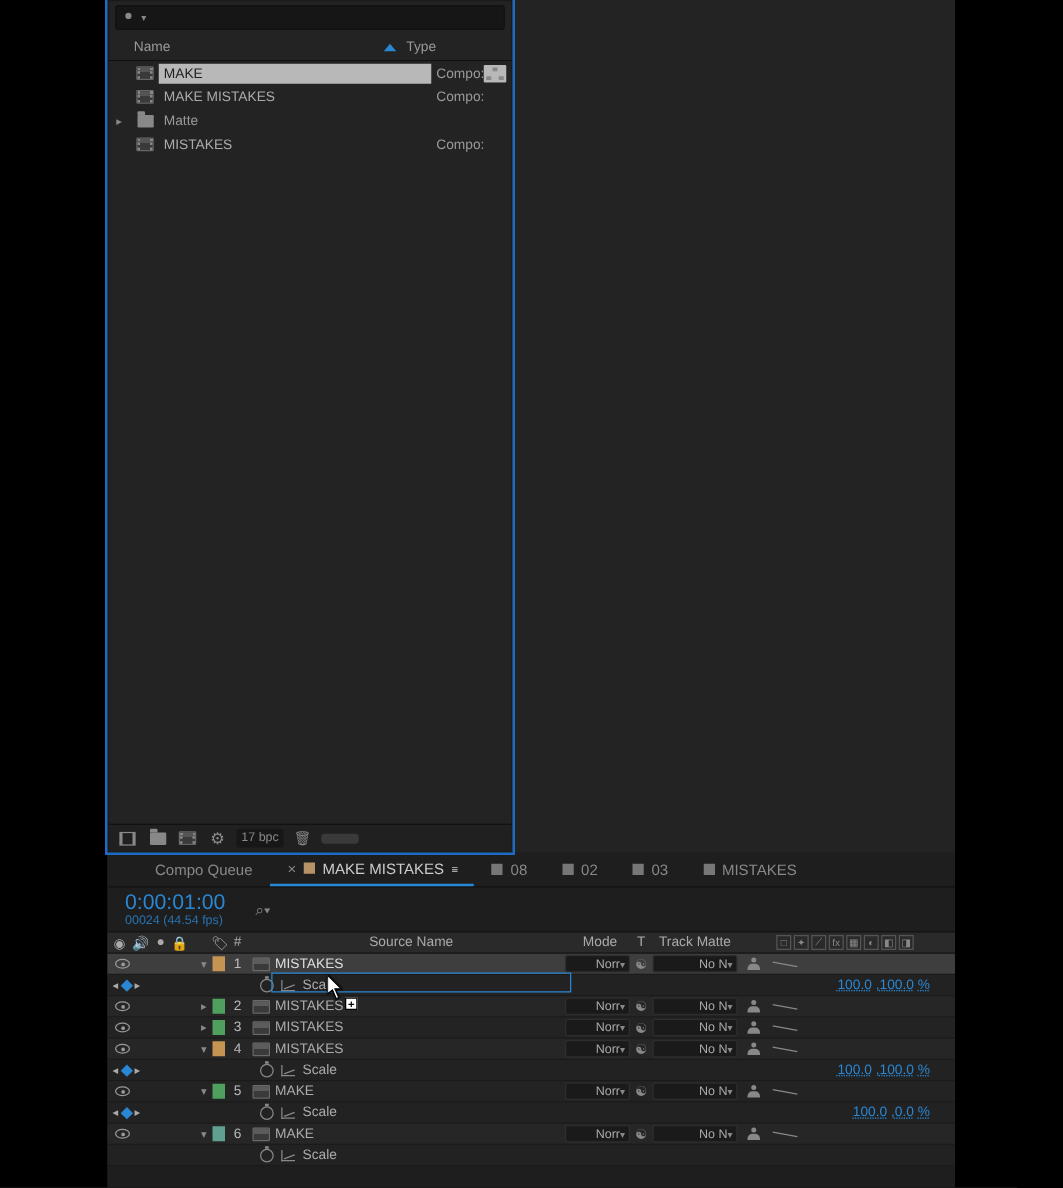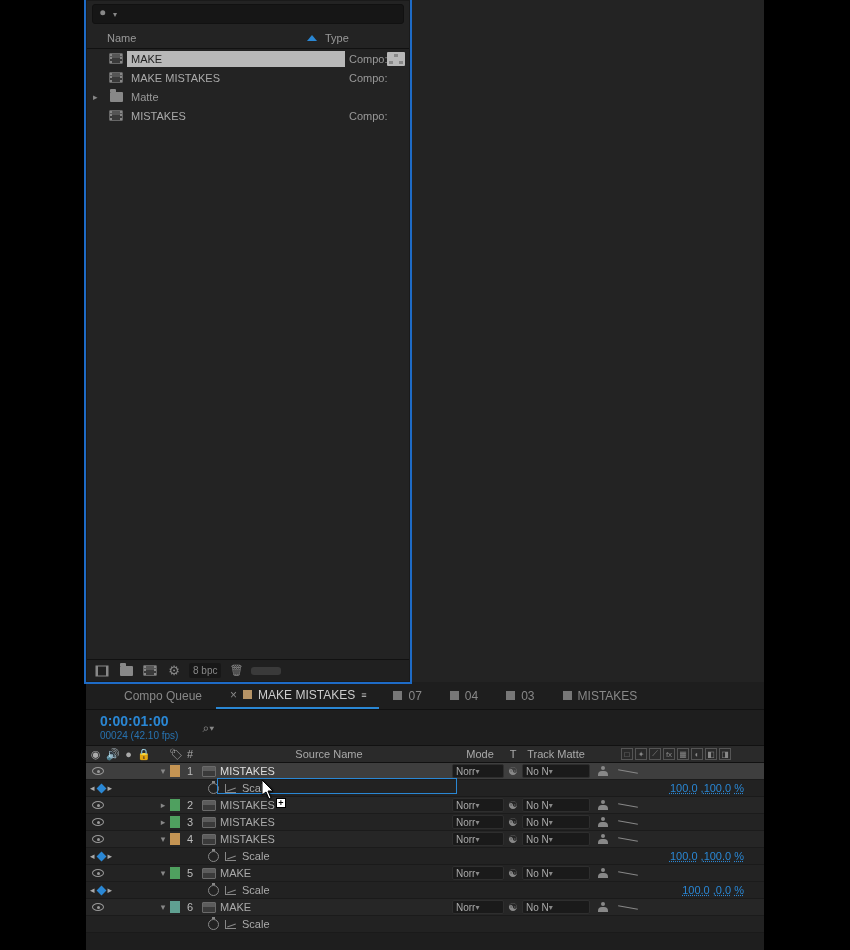--- a/index.html
+++ b/index.html
@@ -40,21 +40,21 @@
   .lower { flex: 1; display: flex; flex-direction: column; background:#1e1e1e; }
   .tabs-row { height: 28px; display: flex; align-items: center; gap: 0; border-bottom: 1px solid #111; background:#1e1e1e; padding-left: 24px; }
   .tab { padding: 0 14px; height: 100%; display: flex; align-items: center; gap: 6px; color: #888; font-size:12px; }
   .tab.active { color: #ccc; border-bottom: 2px solid #2a87d4; }
   .tab .sq { width: 9px; height: 9px; background: #b59366; }
   .tab .sq.gray { background:#777; }
   .tab .close { color: #888; }
   .tab .menu-icon { font-size:9px; letter-spacing:-1px; }
 
   .time-row { height: 35px; display: flex; align-items: center; gap: 10px; padding-left: 14px; }
-  .timecode { color: #2a87d4; font-size: 14px; font-weight: 700; }
+  .timecode { color: #2a87d4; font-size: 17px; font-weight: 400; }
   .timecode-sub { color: #2a87d4; font-size: 10px; opacity: .8; }
   .time-left { display:flex; flex-direction:column; line-height:1.1; }
   .tl-search { height: 18px; flex: 0 0 40px; display: flex; align-items:center; justify-content:center; color:#888; }
 
   .tl-header { height: 18px; background:#2a2a2a; display:flex; align-items:center; border-top:1px solid #111; border-bottom:1px solid #111; }
   .tl-header .hcol { display:flex; align-items:center; justify-content:center; }
   .tl-header .icons-col { width: 70px; gap: 4px; display:flex; justify-content:space-around; padding:0 4px; }
   .tl-header .spacer { width: 14px; }
   .tl-header .lab-col { width: 12px; }
   .tl-header .num-col { width: 16px; text-align:center; }
@@ -75,21 +75,21 @@
   .label-sw { width:10px; height:12px; }
   .c-orange { background:#c49453; }
   .c-green { background:#4fa05f; }
   .c-cyan { background:#5fa091; }
   .layer .num-col { width:16px; text-align:center; color:#bbb; }
   .layer .name-col { width:254px; display:flex; align-items:center; gap:4px; padding-left:4px; }
   .comp-mini { width:14px; height:11px; background:linear-gradient(#5c5c5c 45%,#3a3a3a 45%); border:1px solid #6a6a6a; border-radius:1px; }
   .layer .mode-col { width:52px; }
   .layer .t-col { width:18px; display:flex; justify-content:center; }
   .layer .trk-col { width:68px; }
-  .dd { height:14px; background:#1a1a1a; border:1px solid #2e2e2e; border-radius:2px; display:flex; align-items:center; justify-content:flex-start; padding:0 3px; color:#aaa; font-size:10px; }
+  .dd { height:14px; background:#1a1a1a; border:1px solid #2e2e2e; border-radius:2px; display:flex; align-items:center; justify-content:flex-end; padding:0 3px; color:#aaa; font-size:10px; }
   .dd .caret { font-size:8px; color:#888; }
   .layer .icons-r { flex:1; display:flex; align-items:center; gap:10px; padding-left:8px; }
   .person { width:10px; height:10px; position:relative; }
   .person::before { content:''; width:4px; height:4px; border-radius:50%; background:#888; position:absolute; top:0; left:3px; }
   .person::after { content:''; width:10px; height:5px; border-radius:4px 4px 0 0; background:#888; position:absolute; bottom:0; left:0; }
   .slash { width:20px; height:1px; background:#888; transform:rotate(10deg); }
 
   .prop-row { height: 17px; display:flex; align-items:center; background:#222; border-bottom:1px solid #1a1a1a; }
   .prop-row .kf-nav { width: 70px; display:flex; align-items:center; gap:3px; padding-left:4px; }
   .kf-nav .arr { font-size:9px; color:#aaa; }
@@ -178,61 +178,61 @@
               <rect x="11" y="1" width="2" height="10" fill="#888"></rect>
             </svg>
         </div>
         <div class="ftbtn">
             <div class="folder-icon"></div>
           </div>
         <div class="ftbtn">
             <div class="comp-icon"></div>
           </div>
         <div class="ftbtn" style="color:#888;font-size:13px;">⚙</div>
-        <div class="bpc">8 bpc</div>
+        <div class="bpc">17 bpc</div>
         <div class="ftbtn" style="color:#888;">🗑</div>
         <div class="slider-thumb"></div>
       </div>
     </div>
     <div class="right-pad"></div>
   </div>
 
   <div class="lower">
     <div class="tabs-row">
       <div class="tab">
           <span>Compo Queue</span>
         </div>
       <div class="tab active">
         <span class="close">×</span>
         <div class="sq"></div>
         <span>MAKE MISTAKES</span>
         <span class="menu-icon">≡</span>
       </div>
       <div class="tab">
           <div class="sq gray"></div>
-          <span>07</span>
+          <span>08</span>
         </div>
       <div class="tab">
           <div class="sq gray"></div>
-          <span>04</span>
+          <span>02</span>
         </div>
       <div class="tab">
           <div class="sq gray"></div>
           <span>03</span>
         </div>
       <div class="tab">
           <div class="sq gray"></div>
           <span>MISTAKES</span>
         </div>
     </div>
 
     <div class="time-row">
       <div class="time-left">
         <div class="timecode">0:00:01:00</div>
-        <div class="timecode-sub">00024 (42.10 fps)</div>
+        <div class="timecode-sub">00024 (44.54 fps)</div>
       </div>
       <div class="tl-search">
         <span style="font-size:12px;">⌕▾</span>
       </div>
     </div>
 
     <div class="tl-header">
       <div class="hcol icons-col">
         <span>◉</span>
         <span>🔊</span>

